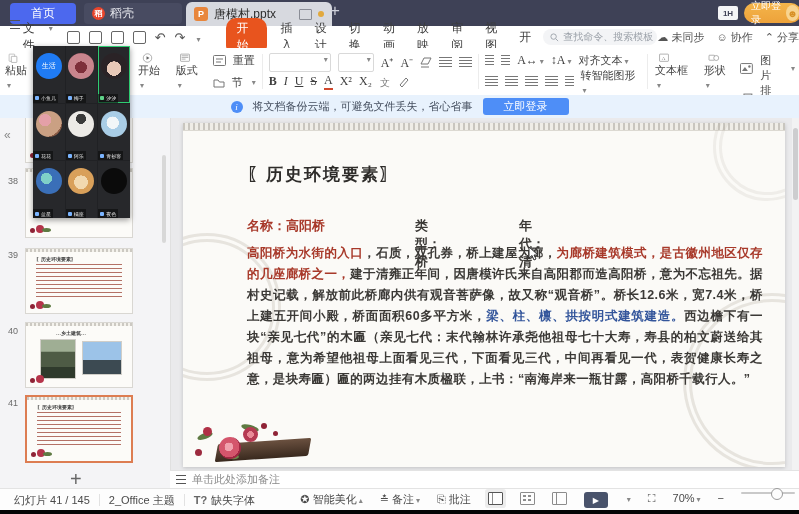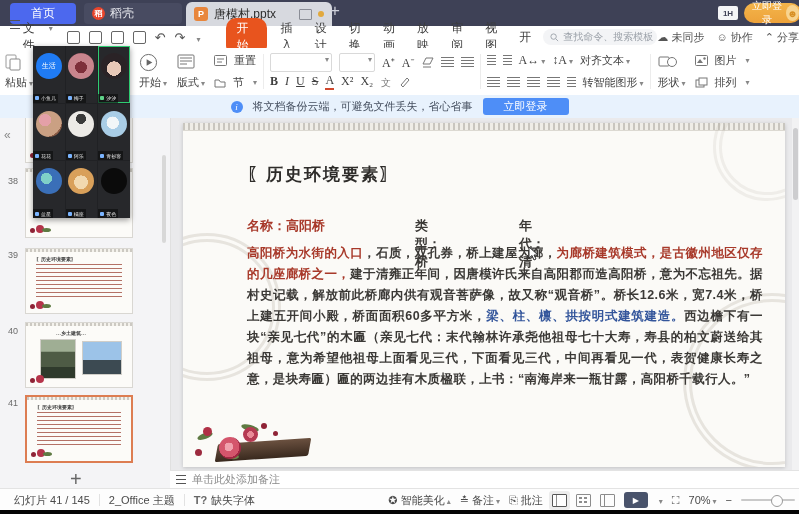--- a/index.html
+++ b/index.html
@@ -1,20 +1,20 @@
 <!DOCTYPE html>
 <html><head>
 <meta charset="utf-8">
 <style>
   html,body{margin:0;padding:0;}
   .stage{position:relative;width:799px;height:514px;background:#000;overflow:hidden;
          font-family:"Liberation Sans",sans-serif;-webkit-font-smoothing:antialiased;}
   .abs{position:absolute;}
   
-  .tabbar{left:0;top:0;width:799px;height:38px;background:#3e4156;text-align:center;}
+  .tabbar{left:0;top:0;width:799px;height:38px;background:#3e4156;}
   .tab-home{left:10px;top:3px;width:66px;height:21px;background:#4c68ee;border-radius:4px;
             color:#fff;font-size:12px;display:flex;align-items:center;justify-content:center;}
   .tab-docer{left:84px;top:3px;width:90px;height:21px;color:#e8e9ef;font-size:12px;
              display:flex;align-items:center;gap:5px;padding-left:8px;background:#484b61;border-radius:4px;}
   .docer-ic{width:13px;height:13px;border-radius:50%;background:#e8452c;color:#fff;font-size:8px;
             display:flex;align-items:center;justify-content:center;font-weight:bold;}
   .tab-doc{left:186px;top:2px;width:130px;height:24px;background:#d7d9df;border-radius:6px 6px 0 0;
            color:#2e2e2e;font-size:12px;display:flex;align-items:center;gap:6px;padding:0 8px;}
   .p-ic{width:14px;height:14px;border-radius:3px;background:#e8863c;color:#fff;font-size:9px;
         font-weight:bold;display:flex;align-items:center;justify-content:center;}
@@ -121,21 +121,21 @@
   .av6{background:radial-gradient(circle at 45% 45%,#f2f6f8 0 30%,#a9cde6 31%);}
   .av7{background:radial-gradient(circle at 40% 40%,#7fd0c8 0 25%,#3a6fb8 26%);}
   .av8{background:radial-gradient(circle at 50% 55%,#f2d9b0 0 35%,#d9a05a 36%);}
   .av9{background:#0b0b0b;}
   
   .notesbar{left:170px;top:470px;width:629px;height:18px;background:#fff;border-top:1px solid #e3e3e3;
             display:flex;align-items:center;gap:6px;padding-left:6px;box-sizing:border-box;color:#8a8a8a;font-size:11px;}
   .statusbar{left:0;top:488px;width:799px;height:22px;background:#fdfdfd;border-top:1px solid #e3e3e3;
              display:flex;align-items:center;font-size:11px;color:#4a4a4a;}
   .sb-sep{width:1px;height:12px;background:#e2e2e2;margin:0 9px;}
-  .sb-right{margin-left:auto;display:flex;align-items:center;gap:9px;margin-right:4px;}
+  .sb-right{margin-left:auto;display:flex;align-items:flex-start;gap:17px;margin-right:4px;}
   .vico{width:13px;height:11px;border:1px solid #8c8c8c;border-radius:1px;position:relative;}
   .vico.activeview{box-shadow:0 0 0 3px #ececec;border-color:#555;}
   .vico.split::before{content:"";position:absolute;left:3px;top:0;bottom:0;width:1px;background:#8c8c8c;}
   .vico.grid{background:
      linear-gradient(#8c8c8c,#8c8c8c) 2px 2px/3px 2px no-repeat,
      linear-gradient(#8c8c8c,#8c8c8c) 7px 2px/3px 2px no-repeat,
      linear-gradient(#8c8c8c,#8c8c8c) 2px 6px/3px 2px no-repeat,
      linear-gradient(#8c8c8c,#8c8c8c) 7px 6px/3px 2px no-repeat;}
   .playbtn{width:24px;height:16px;background:#49536b;border-radius:3px;color:#fff;font-size:8px;
            display:flex;align-items:center;justify-content:center;}
@@ -291,20 +291,27 @@
       <div class="rowi">
         <span class="li"></span>
         <span class="li"></span>
         <span class="li"></span>
         <span class="li"></span>
         <span class="li short"></span>
         <span class="rlabel caret"><span>转智能图形</span></span>
       </div>
     </div>
     <div class="vsep"></div>
+    <div class="rb-big">
+      <svg width="18" height="18" viewBox="0 0 18 18">
+        <rect x="1" y="2" width="16" height="13" rx="1" fill="none" stroke="#777"></rect>
+        <text x="5" y="12" font-size="9" fill="#777" font-family="serif">A</text>
+        </svg>
+      <span class="caret"><span>文本框</span></span>
+    </div>
     <div class="rb-big">
       <svg width="20" height="18" viewBox="0 0 20 18">
         <rect x="1" y="4" width="10" height="9" rx="1" fill="none" stroke="#777"></rect>
         <circle cx="14" cy="9" r="4.5" fill="#fff" stroke="#777"></circle>
         </svg>
       <span class="caret"><span>形状</span></span>
     </div>
     <div class="rgroup" style="margin-right:0;">
       <div class="rowi caret">
         <svg width="13" height="11" viewBox="0 0 13 11">

